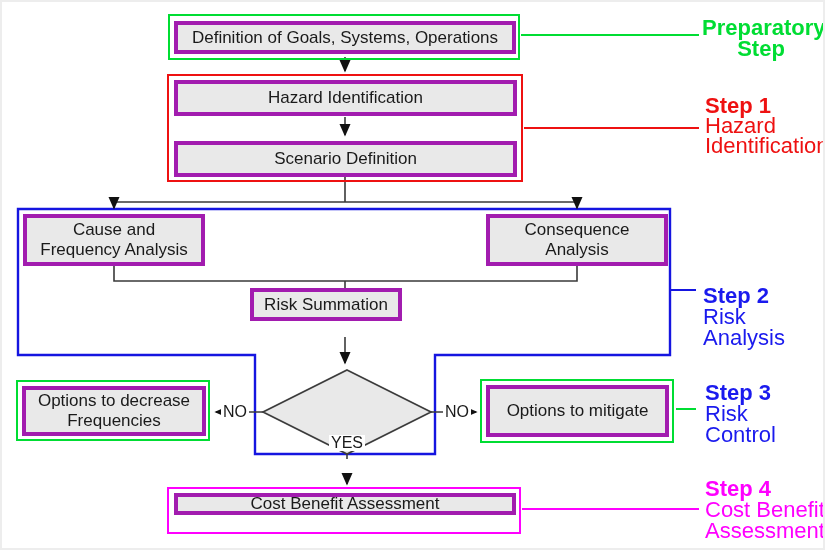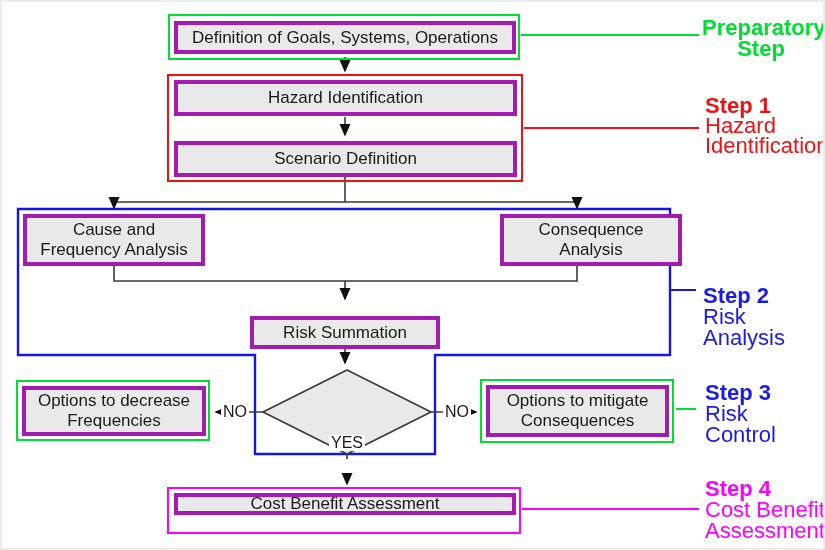--- a/index.html
+++ b/index.html
@@ -107,36 +107,36 @@
 
   <div class="node" style="left:172px;top:78px;width:343px;height:36px;">Hazard Identification</div>
 
   <div class="node" style="left:172px;top:139px;width:343px;height:36px;">Scenario Definition</div>
 
   <div class="node" style="left:21px;top:212px;width:182px;height:52px;">
     <div><span>Cause and</span><br>
          <span>Frequency Analysis</span></div>
   </div>
 
-  <div class="node" style="left:484px;top:212px;width:182px;height:52px;margin-left:14px;">
+  <div class="node" style="left:484px;top:212px;width:182px;height:52px;">
     <div><span>Consequence</span><br>
          <span>Analysis</span></div>
   </div>
 
-  <div class="node" style="left:248px;top:314px;width:190px;height:33px;">Risk Summation</div>
+  <div class="node" style="left:248px;top:286px;width:152px;height:33px;">Risk Summation</div>
 
 
   <div class="node" style="left:20px;top:384px;width:184px;height:50px;">
     <div><span>Options to decrease</span><br>
          <span>Frequencies</span></div>
   </div>
 
   <div class="node" style="left:484px;top:383px;width:183px;height:52px;">
     <div><span>Options to mitigate</span><br>
-         <span>Consequences</span></div>
+         </div>
   </div>
 
   <div class="node" style="left:172px;top:491px;width:342px;height:22px;">Cost Benefit Assessment</div>
 
   <div class="edge-label" style="left:219px;top:402px;">NO</div>
   <div class="edge-label" style="left:441px;top:402px;">NO</div>
   <div class="edge-label" style="left:327px;top:433px;">YES</div>
 
   <div class="step-label green" style="left:700px;top:15px;width:118px;">
     <span class="l">Preparatory</span>

